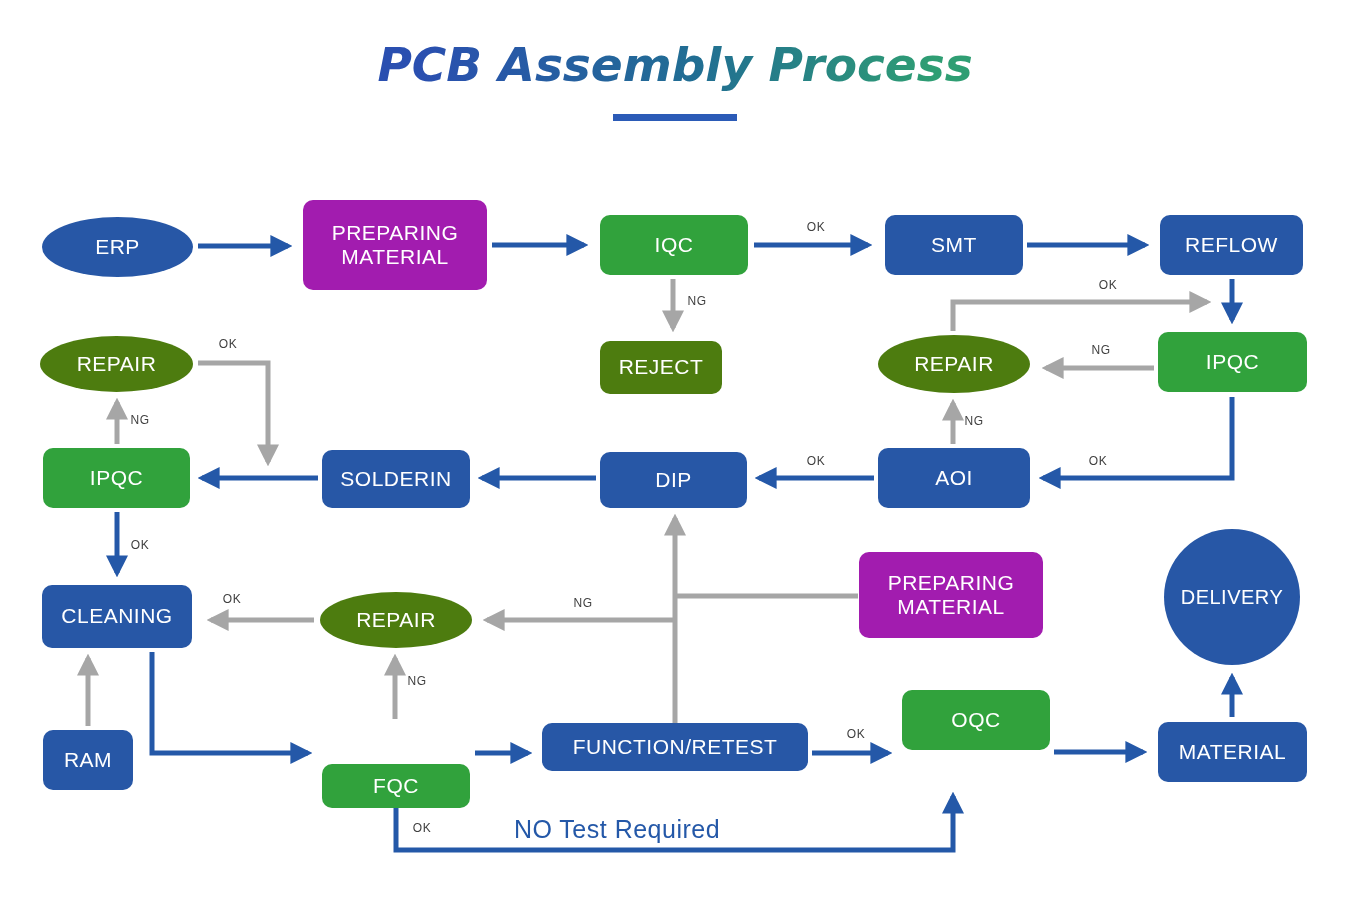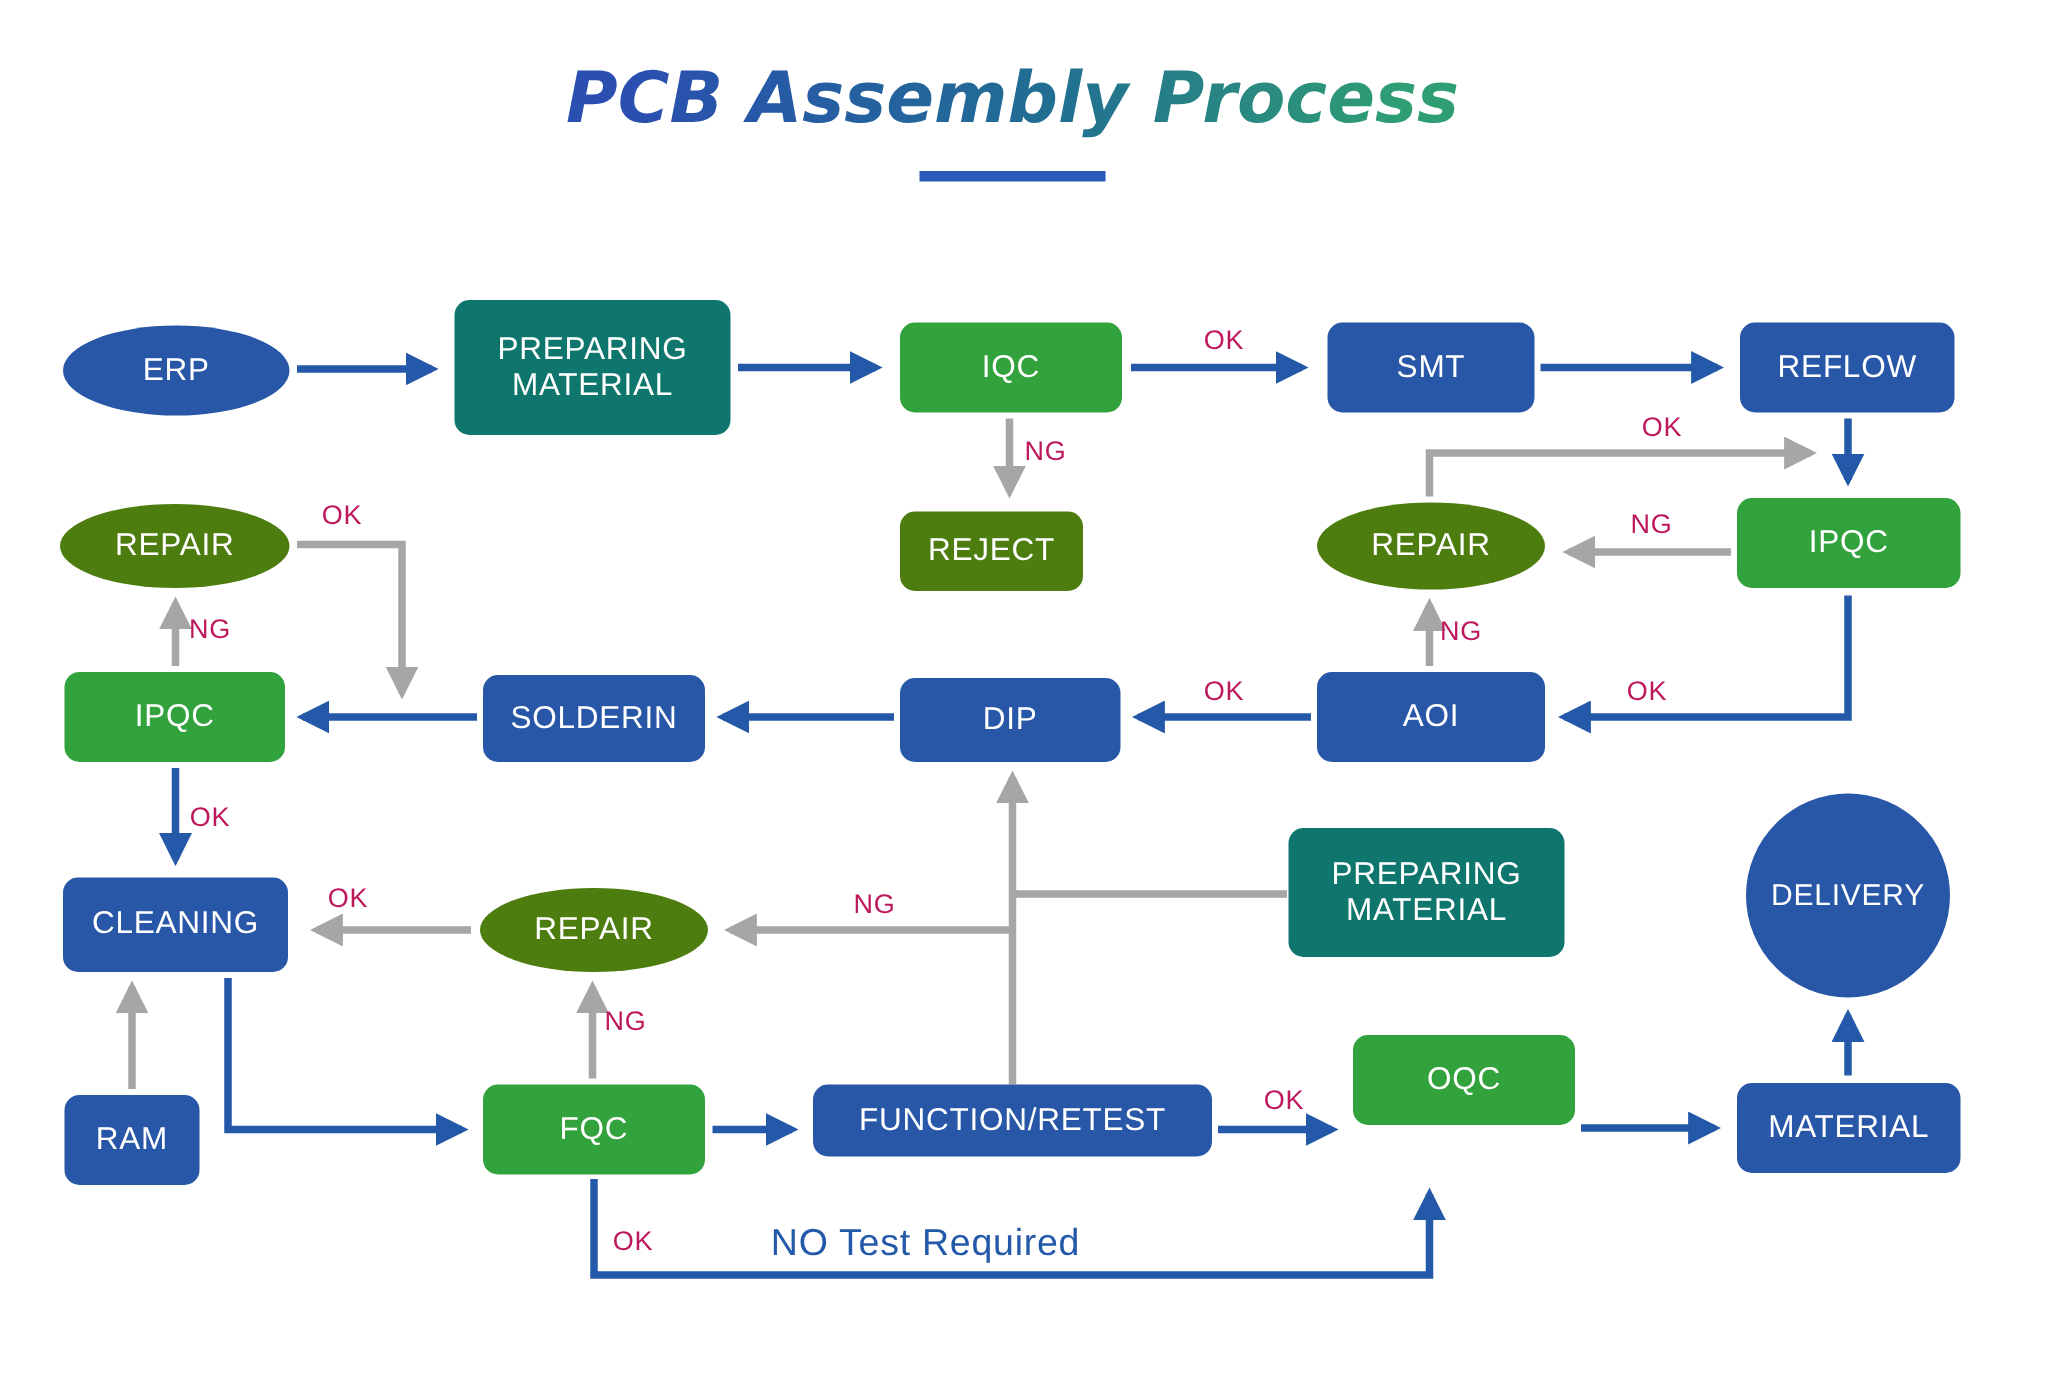--- a/index.html
+++ b/index.html
@@ -6,23 +6,23 @@
   .stage{position:relative;width:1370px;height:920px;background:#ffffff;overflow:hidden;
          font-family:"Liberation Sans","DejaVu Sans",sans-serif;}
   .layer{position:absolute;left:0;top:0;}
   .node{position:absolute;display:flex;align-items:center;justify-content:center;
         color:#ffffff;text-align:center;border-radius:10px;font-size:21px;line-height:1.15;
         letter-spacing:0.5px;box-sizing:border-box;padding:2px 6px;}
   .ellipse{border-radius:50%;}
   .circle{border-radius:50%;}
   .blue{background:#2757A6;}
   .green{background:#31A23C;}
-  .teal{background:#0f766e;justify-content:center;}
+  .teal{background:#a21caf;justify-content:center;}
   .red{background:#4d7c0f;}
-  .el{position:absolute;transform:translate(-50%,-50%);font-size:18px;color:#be185d;
+  .el{position:absolute;transform:translate(-50%,-50%);font-size:12px;color:#404040;
       white-space:nowrap;letter-spacing:0.5px;}
   .el.bluetext{color:#2458A8;font-size:25px;}
   .underline{position:absolute;left:613px;top:114px;width:124px;height:7px;background:#2B5BB7;}
 </style>
 </head>
 <body>
 
 <div class="stage">
 
   <svg class="layer" width="1370" height="130">
@@ -131,21 +131,21 @@
   <div class="node teal" style="left:859px;top:552px;width:184px;height:86px">
       <span>PREPARING MATERIAL</span>
     </div>
   <div class="node circle blue" style="left:1164px;top:529px;width:136px;height:136px;font-size:20px">
       <span>DELIVERY</span>
     </div>
 
   <div class="node blue" style="left:43px;top:730px;width:90px;height:60px">
       <span>RAM</span>
     </div>
-  <div class="node green" style="left:322px;top:723px;width:148px;height:60px">
+  <div class="node green" style="left:322px;top:764px;width:148px;height:44px">
       <span>FQC</span>
     </div>
   <div class="node blue" style="left:542px;top:723px;width:266px;height:48px">
       <span>FUNCTION/RETEST</span>
     </div>
   <div class="node green" style="left:902px;top:690px;width:148px;height:60px">
       <span>OQC</span>
     </div>
   <div class="node blue" style="left:1158px;top:722px;width:149px;height:60px">
       <span>MATERIAL</span>

